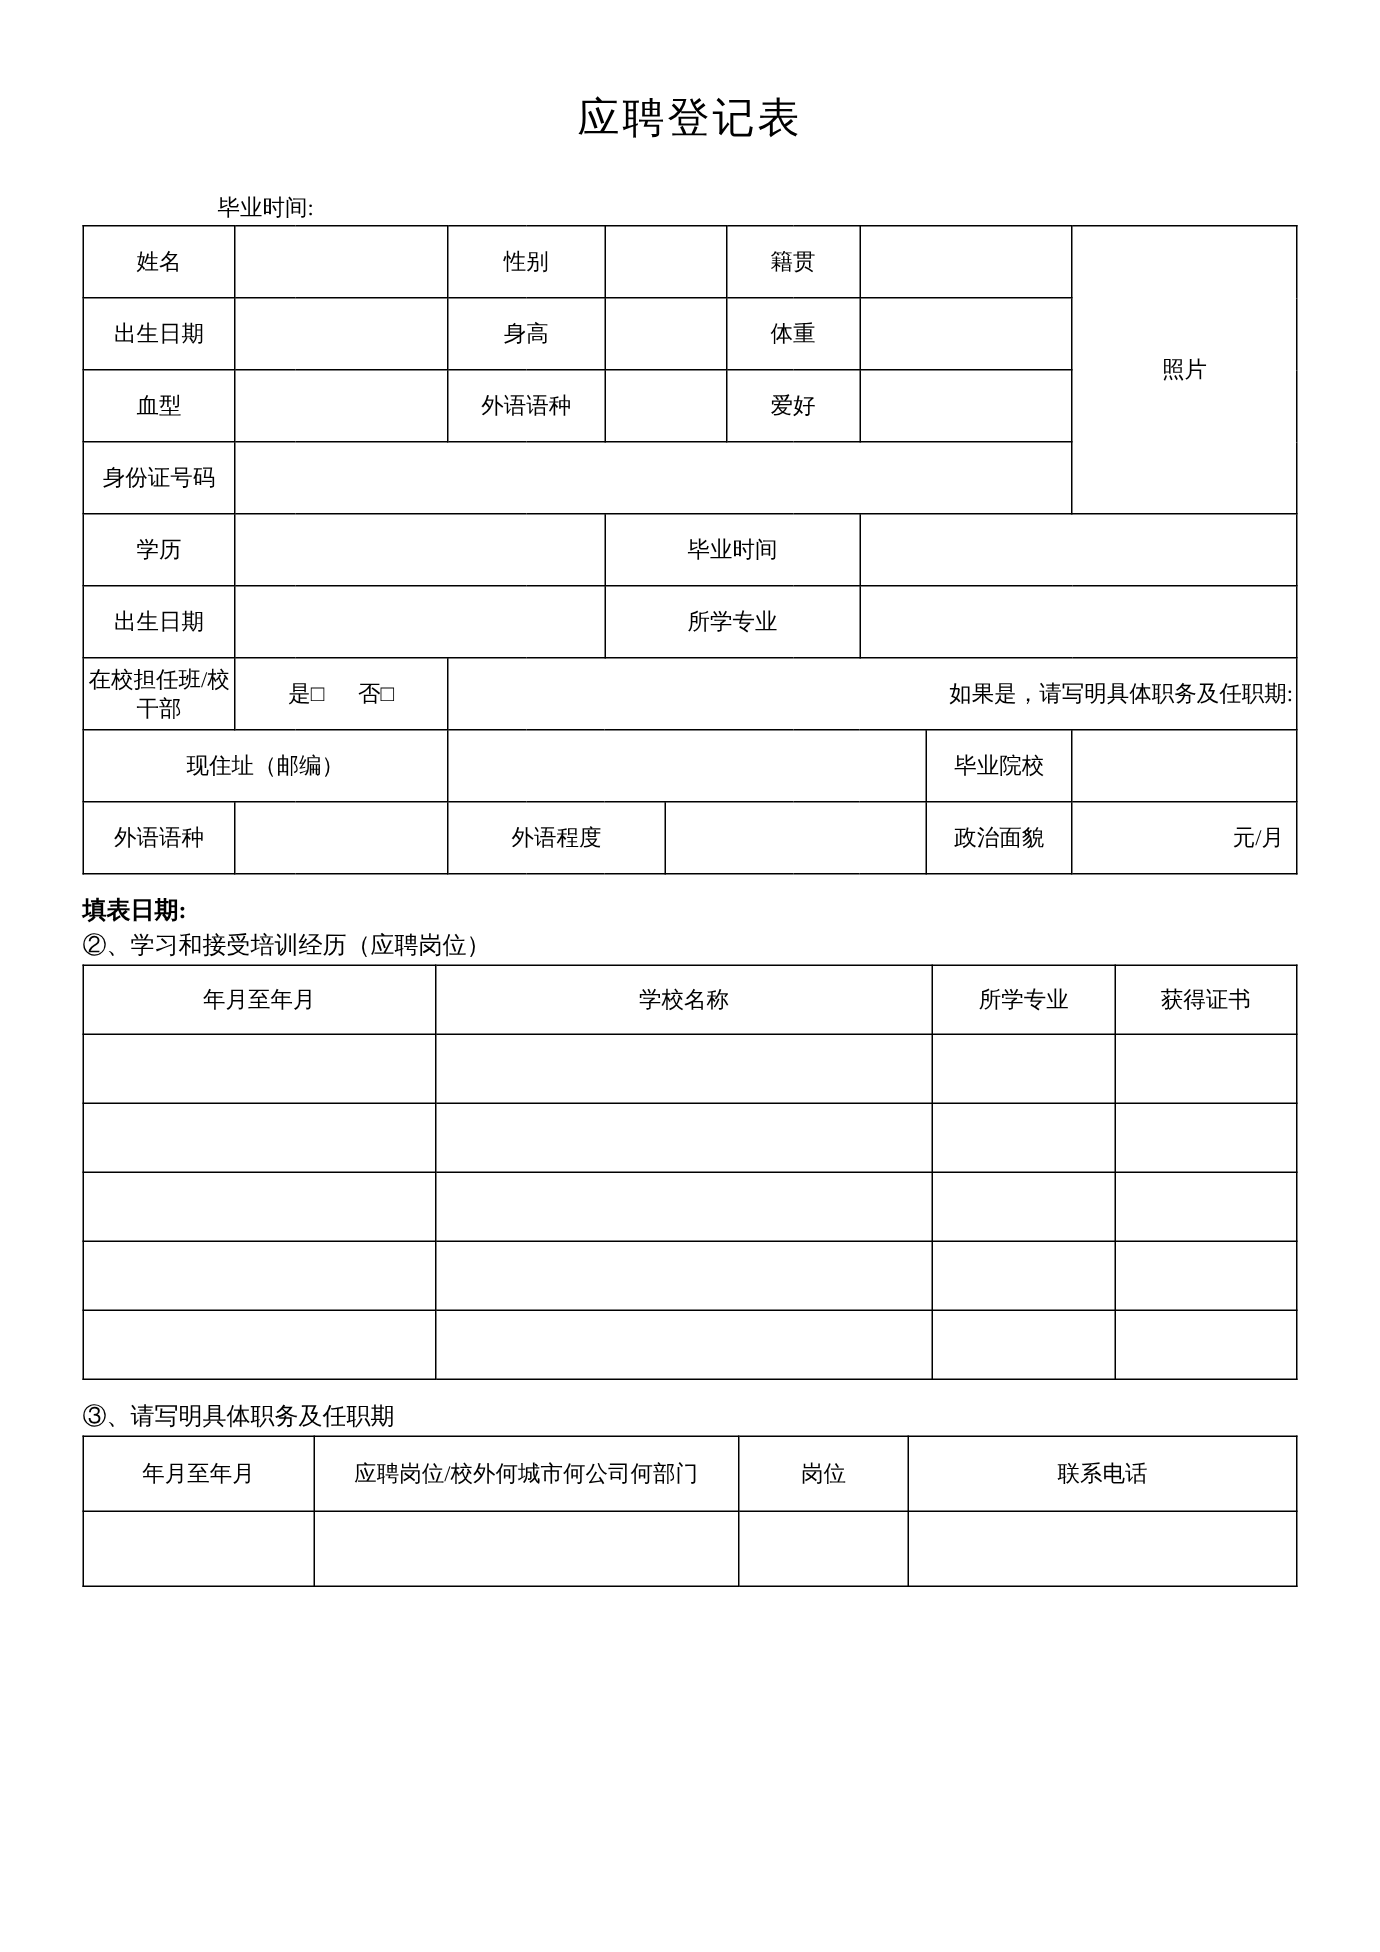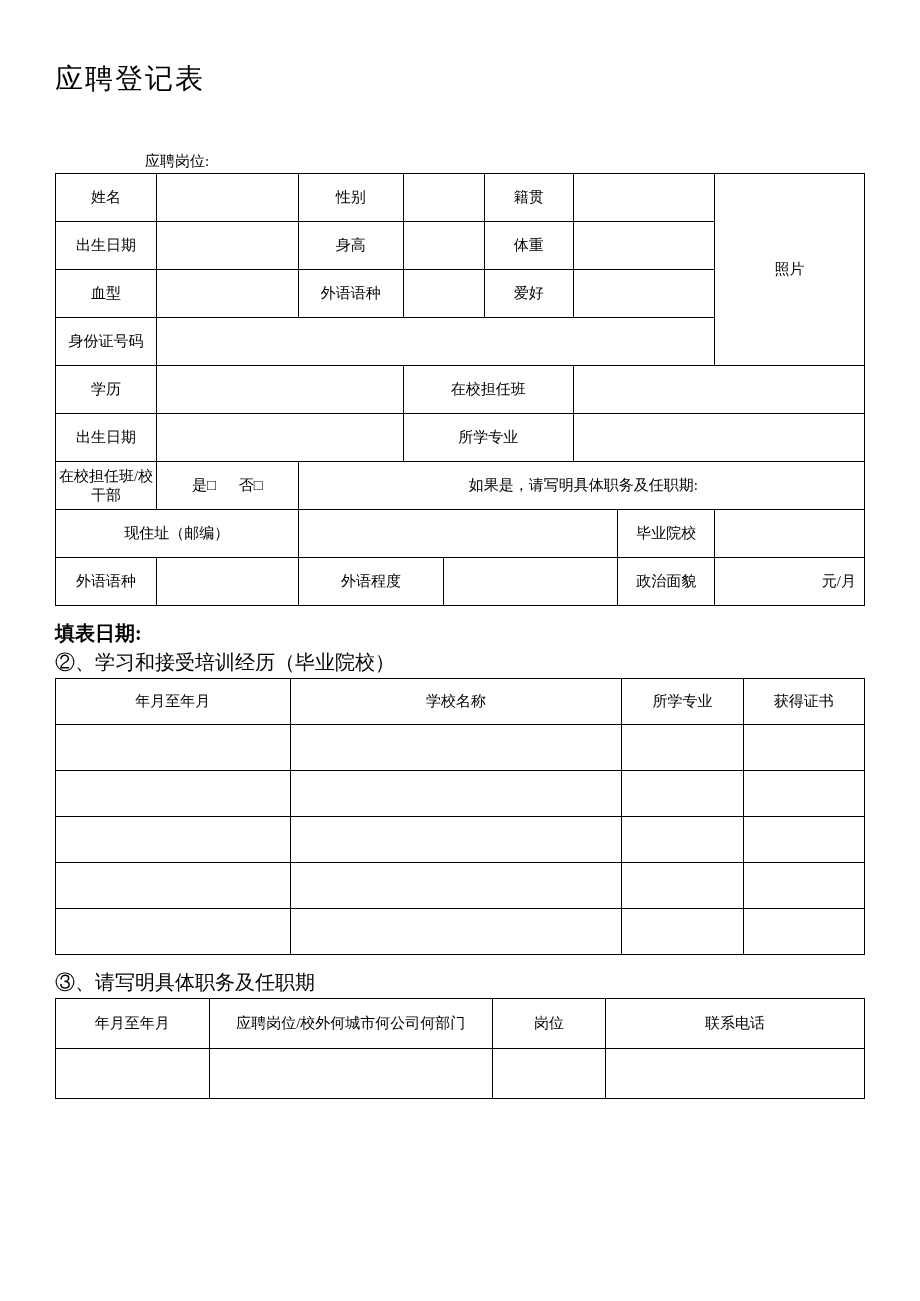--- a/index.html
+++ b/index.html
@@ -6,22 +6,23 @@
   body {
     margin: 0;
     padding: 60px 55px;
     font-family: "SimSun", "宋体", serif;
     font-size: 15px;
     color: #000;
     background: #fff;
     width: 920px;
   }
   .title {
+    text-align: center;
     font-size: 28px;
-    margin-bottom: 54px;
+    margin-bottom: 31px;
     letter-spacing: 2px;
   }
   .pre-label {
     margin-left: 90px;
     margin-bottom: 2px;
     font-size: 15px;
   }
   table {
     border-collapse: collapse;
     width: 100%;
@@ -29,38 +30,38 @@
   }
   td {
     border: 1px solid #000;
     text-align: center;
     vertical-align: middle;
     padding: 4px 2px;
     font-size: 15px;
     word-break: break-all;
   }
   .main-table td { height: 48px; }
-  .left-text { text-align: center; padding-left: 6px; }
+  .left-text { text-align: right; padding-left: 6px; }
   .section-label {
     margin-top: 14px;
     margin-bottom: 2px;
-    font-size: 20px;
+    font-size: 16px;
     font-family: Liberation Serif, serif;
   }
   .bold { font-weight: bold; }
   .edu-table td { height: 46px; }
   .exp-table td { height: 50px; }
   .checkbox-cell { white-space: nowrap; }
 </style>
 </head>
 <body>
 
 <div class="title">应聘登记表</div>
 
-<div class="pre-label">应聘岗位:</div>
+<div class="pre-label">毕业时间:</div>
 
 <table class="main-table">
 <colgroup>
   <col style="width:12.5%">
       <col style="width:5%">
       <col style="width:12.5%">
   <col style="width:6.5%">
       <col style="width:6.5%">
       <col style="width:5%">
   <col style="width:5%">
@@ -97,21 +98,21 @@
   <td colspan="2">爱好</td>
   <td colspan="3"></td>
 </tr>
 <tr>
   <td>身份证号码</td>
   <td colspan="11"></td>
 </tr>
 <tr>
   <td>学历</td>
   <td colspan="4"></td>
-  <td colspan="4">在校担任班</td>
+  <td colspan="4">毕业时间</td>
   <td colspan="4"></td>
 </tr>
 <tr>
   <td>出生日期</td>
   <td colspan="4"></td>
   <td colspan="4">所学专业</td>
   <td colspan="4"></td>
 </tr>
 <tr>
   <td>在校担任班/校干部</td>
@@ -136,21 +137,21 @@
   <td colspan="2">政治面貌</td>
   <td>
     <span></span>
     <span style="float:right; padding-right:6px">元/月</span>
   </td>
 </tr>
 </tbody>
   </table>
 
 <div class="section-label bold">填表日期:</div>
-<div class="section-label" style="margin-top:0">②、学习和接受培训经历（毕业院校）</div>
+<div class="section-label" style="margin-top:0">②、学习和接受培训经历（应聘岗位）</div>
 
 <table class="edu-table">
 <colgroup>
   <col style="width:29%">
       <col style="width:41%">
       <col style="width:15%">
       <col style="width:15%">
 </colgroup>
 <tbody>
       <tr>

